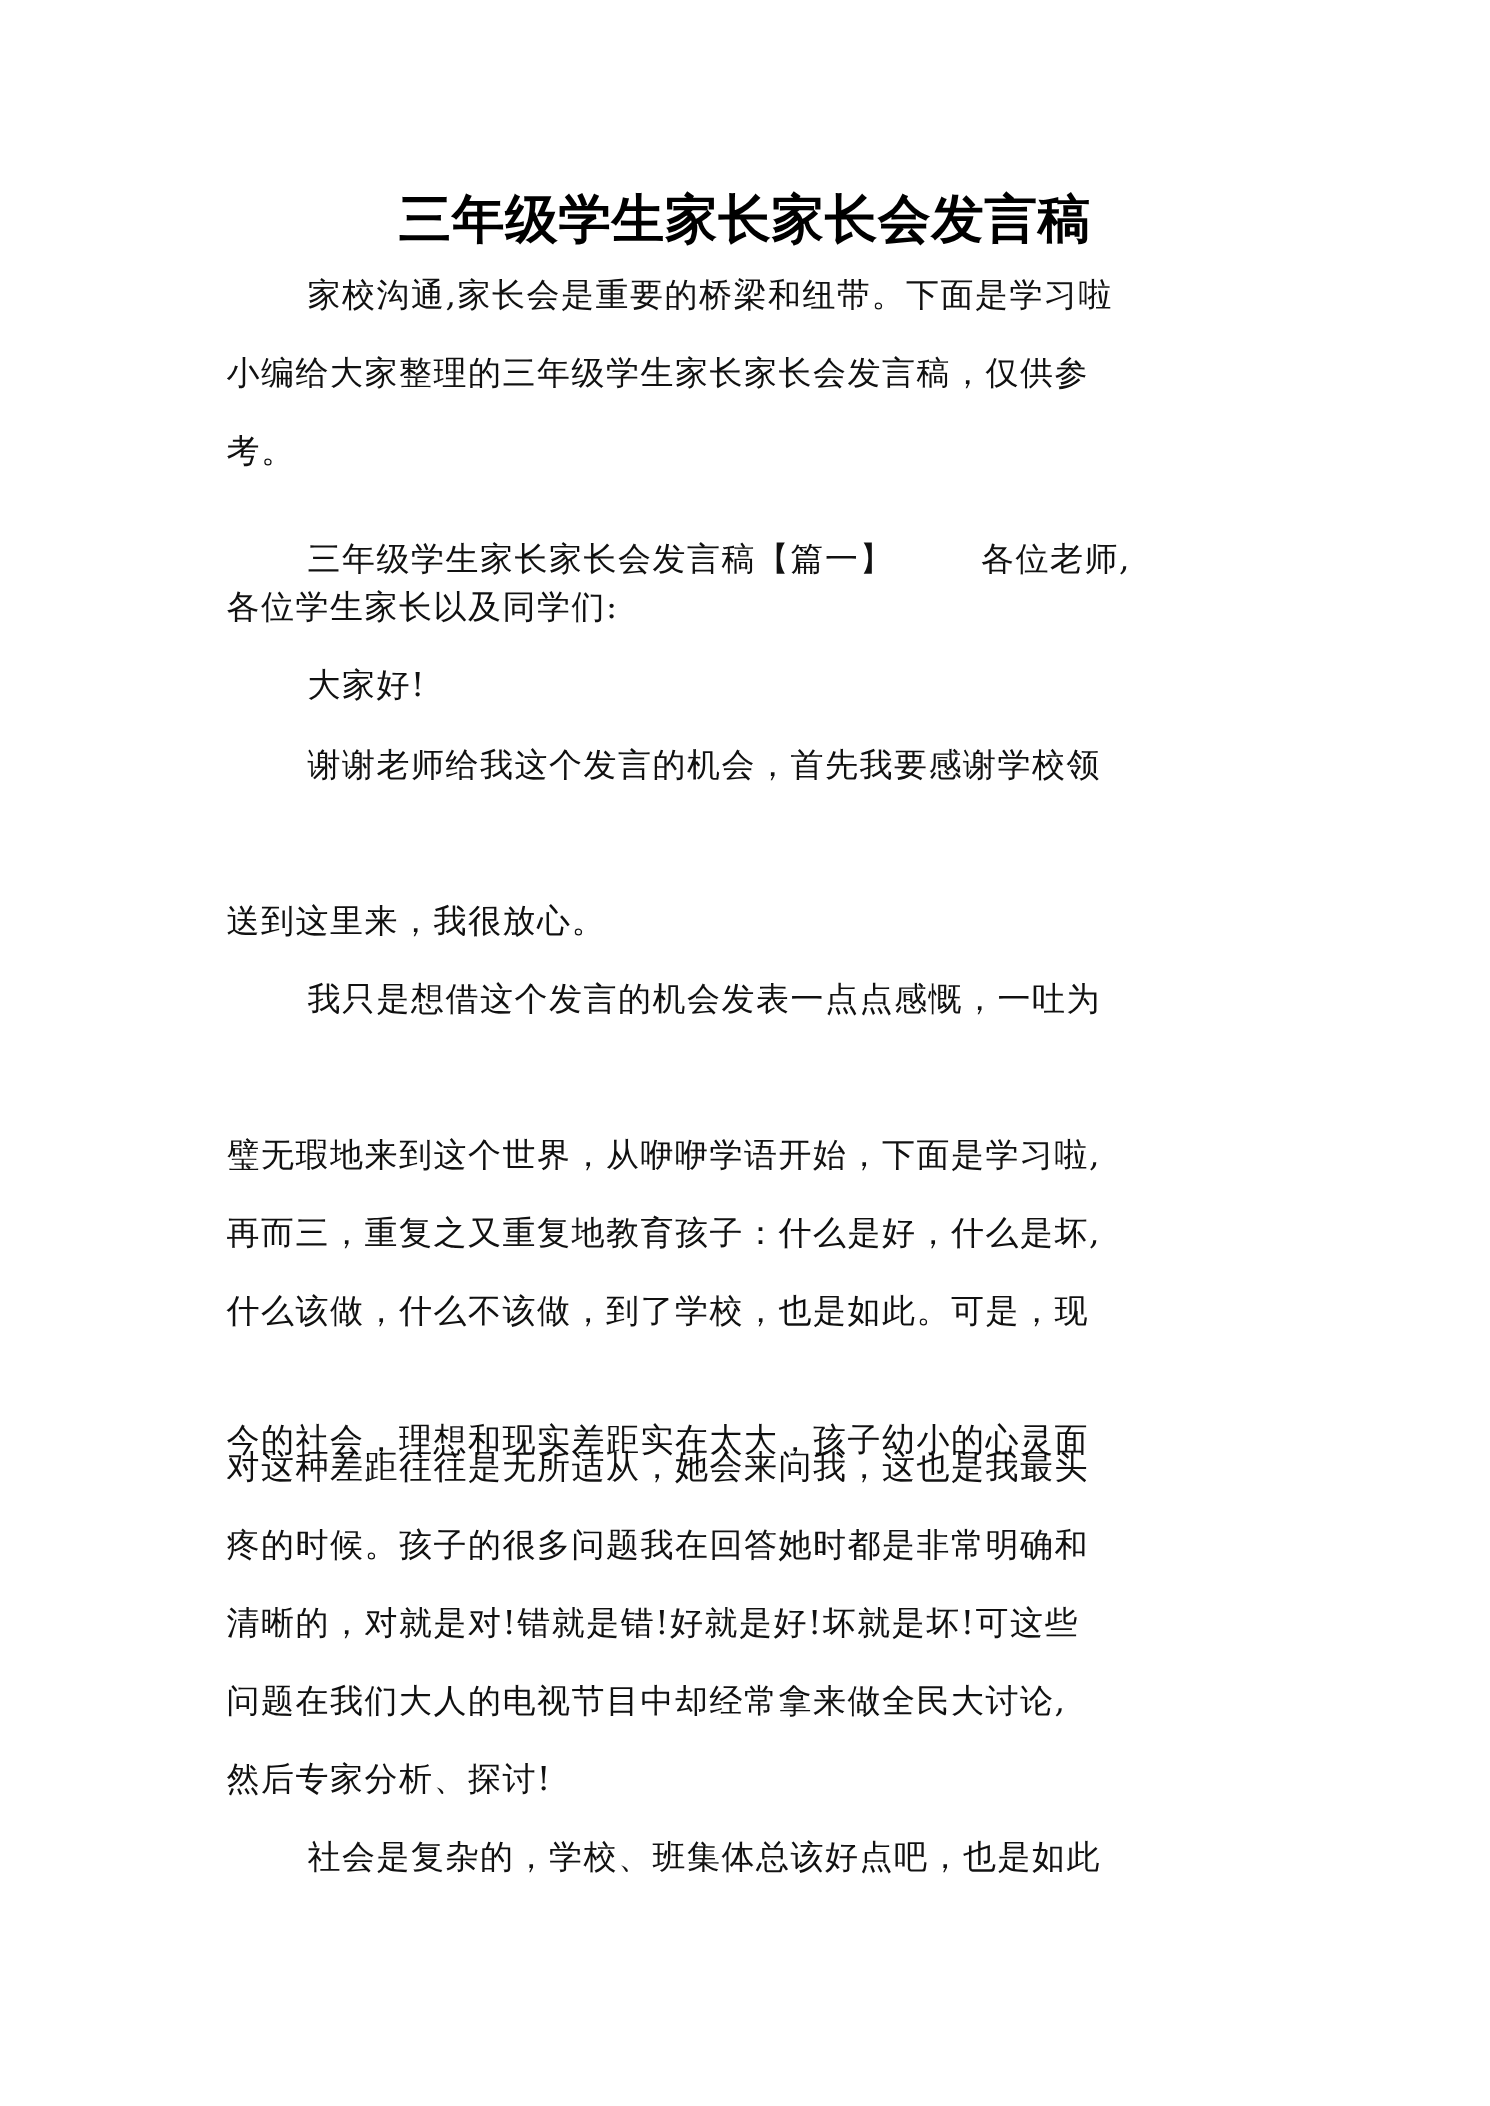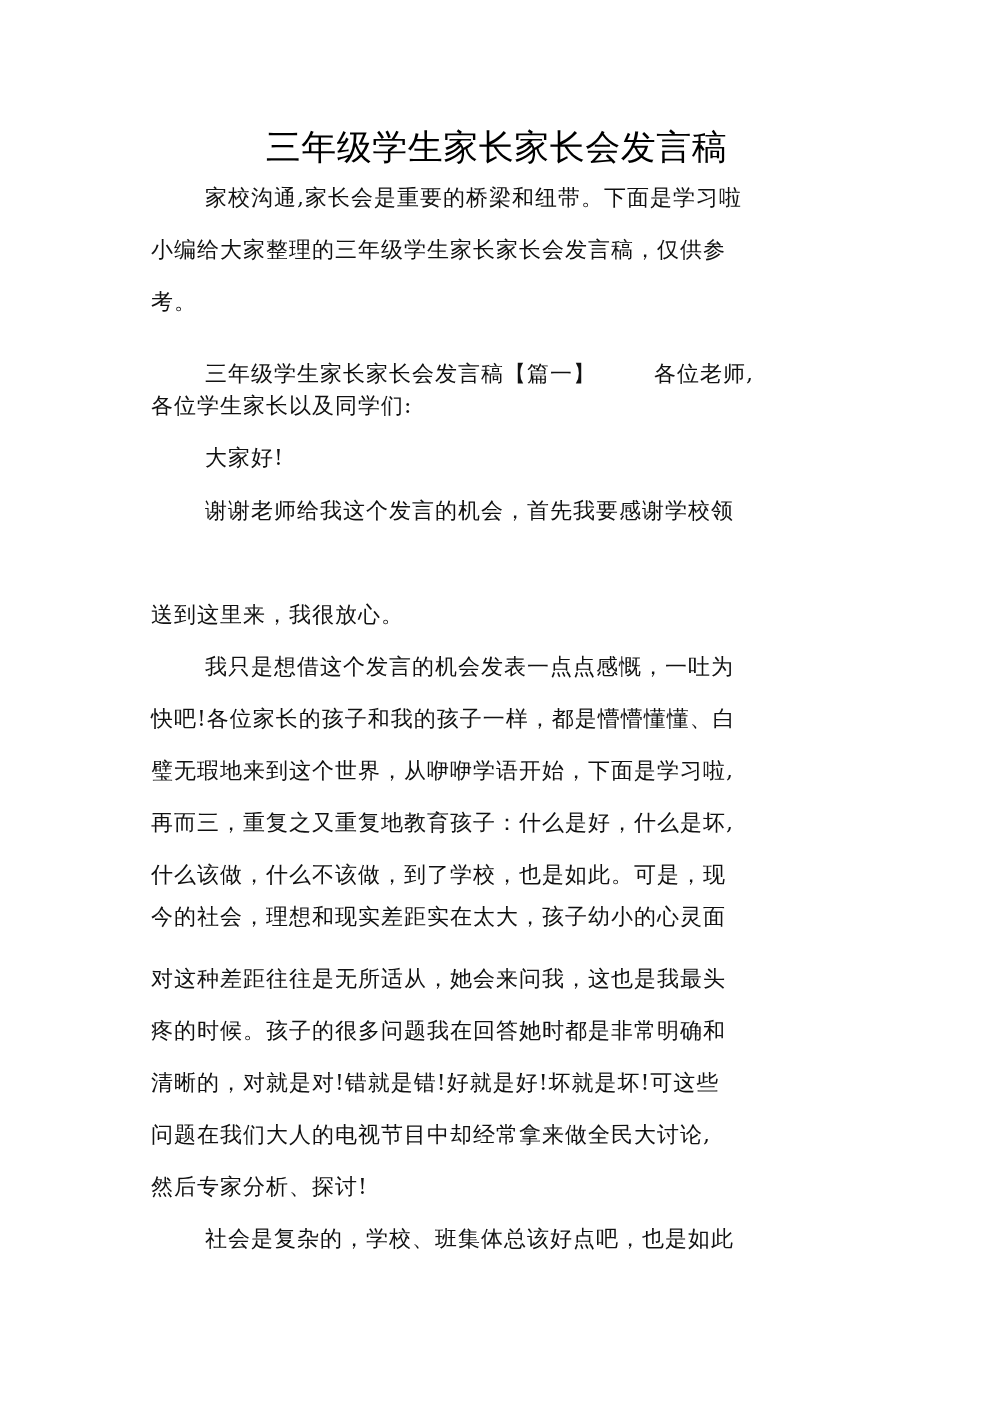--- a/index.html
+++ b/index.html
@@ -24,21 +24,21 @@
       background: #ffffff;
     }
     .title {
       position: absolute;
       left: 0;
       width: 993px;
       top: 124px;
       text-align: center;
       font-size: 35px;
       line-height: 46px;
-      font-weight: normal;
+      font-weight: bold;
       letter-spacing: 0.5px;
       color: #000000;
       margin: 0;
     }
     .line {
       position: absolute;
       left: 151px;
       width: 690px;
       font-size: 22px;
       line-height: 34px;
@@ -68,25 +68,24 @@
     <span>三年级学生家长家长会发言稿【篇一】</span><span class="gap"></span><span>各位老师,</span>
   </div>
   <div class="line" style="top:389px">各位学生家长以及同学们:</div>
 
   <div class="line indent" style="top:441px">大家好!</div>
 
   <div class="line indent" style="top:494px">谢谢老师给我这个发言的机会，首先我要感谢学校领</div>
   <div class="line" style="top:598px">送到这里来，我很放心。</div>
 
   <div class="line indent" style="top:650px">我只是想借这个发言的机会发表一点点感慨，一吐为</div>
-  <div class="line" style="top:702px">快吧!各位家长的孩子和我的孩子一样，都是懵懵懂懂、白</div>
   <div class="line" style="top:754px">璧无瑕地来到这个世界，从咿咿学语开始，下面是学习啦,</div>
   <div class="line" style="top:806px">再而三，重复之又重复地教育孩子：什么是好，什么是坏,</div>
   <div class="line" style="top:858px">什么该做，什么不该做，到了学校，也是如此。可是，现</div>
-  <div class="line" style="top:900px">今的社会，理想和现实差距实在太大，孩子幼小的心灵面</div>
+  <div class="line" style="top:944px">今的社会，理想和现实差距实在太大，孩子幼小的心灵面</div>
   <div class="line" style="top:962px">对这种差距往往是无所适从，她会来问我，这也是我最头</div>
   <div class="line" style="top:1014px">疼的时候。孩子的很多问题我在回答她时都是非常明确和</div>
   <div class="line" style="top:1066px">清晰的，对就是对!错就是错!好就是好!坏就是坏!可这些</div>
   <div class="line" style="top:1118px">问题在我们大人的电视节目中却经常拿来做全民大讨论,</div>
   <div class="line" style="top:1170px">然后专家分析、探讨!</div>
 
   <div class="line indent" style="top:1222px">社会是复杂的，学校、班集体总该好点吧，也是如此</div>
 </div>
 
 </body></html>

